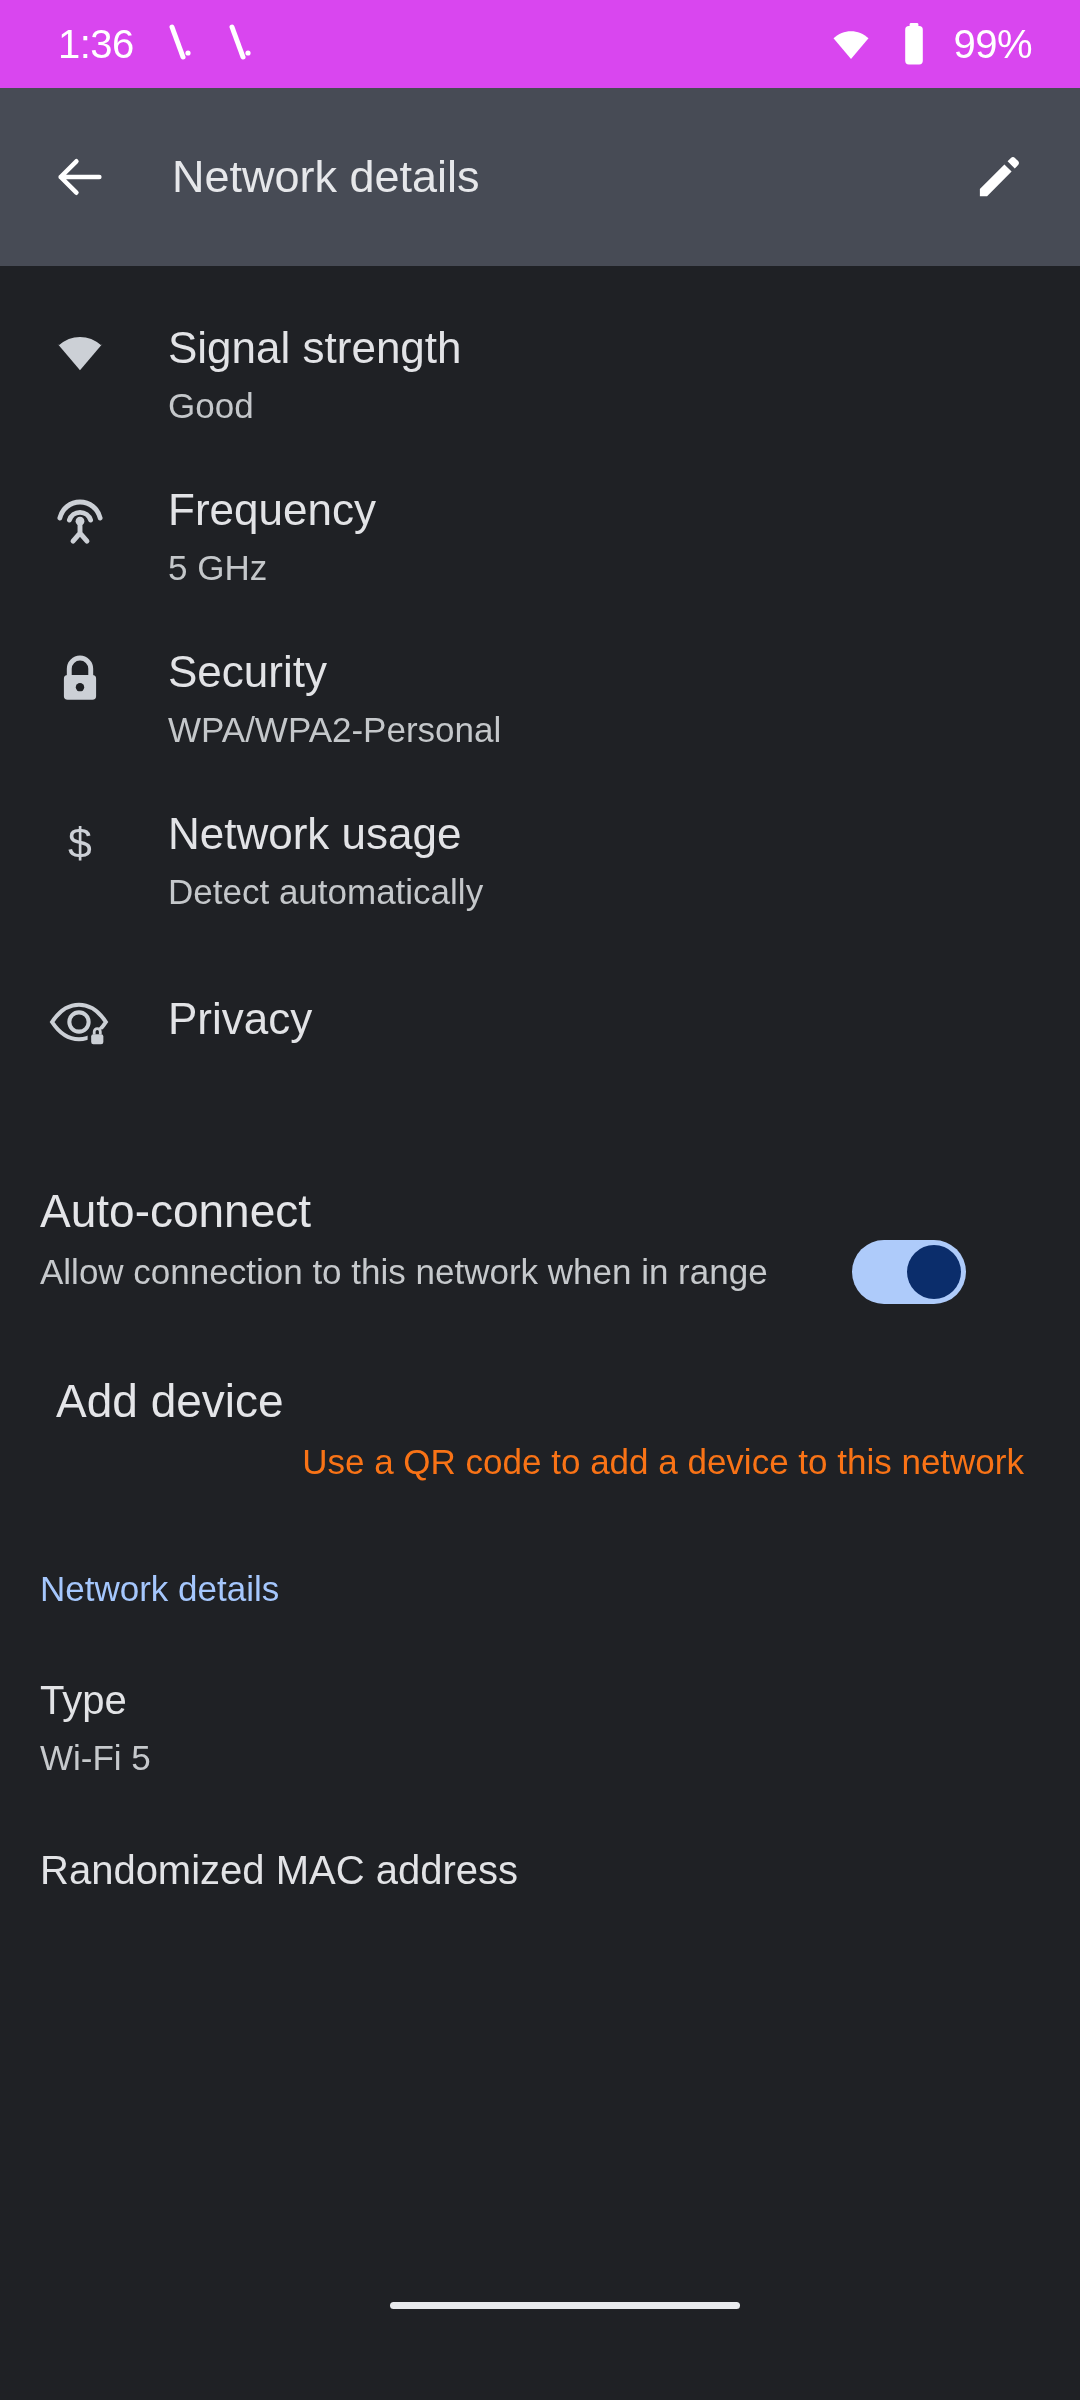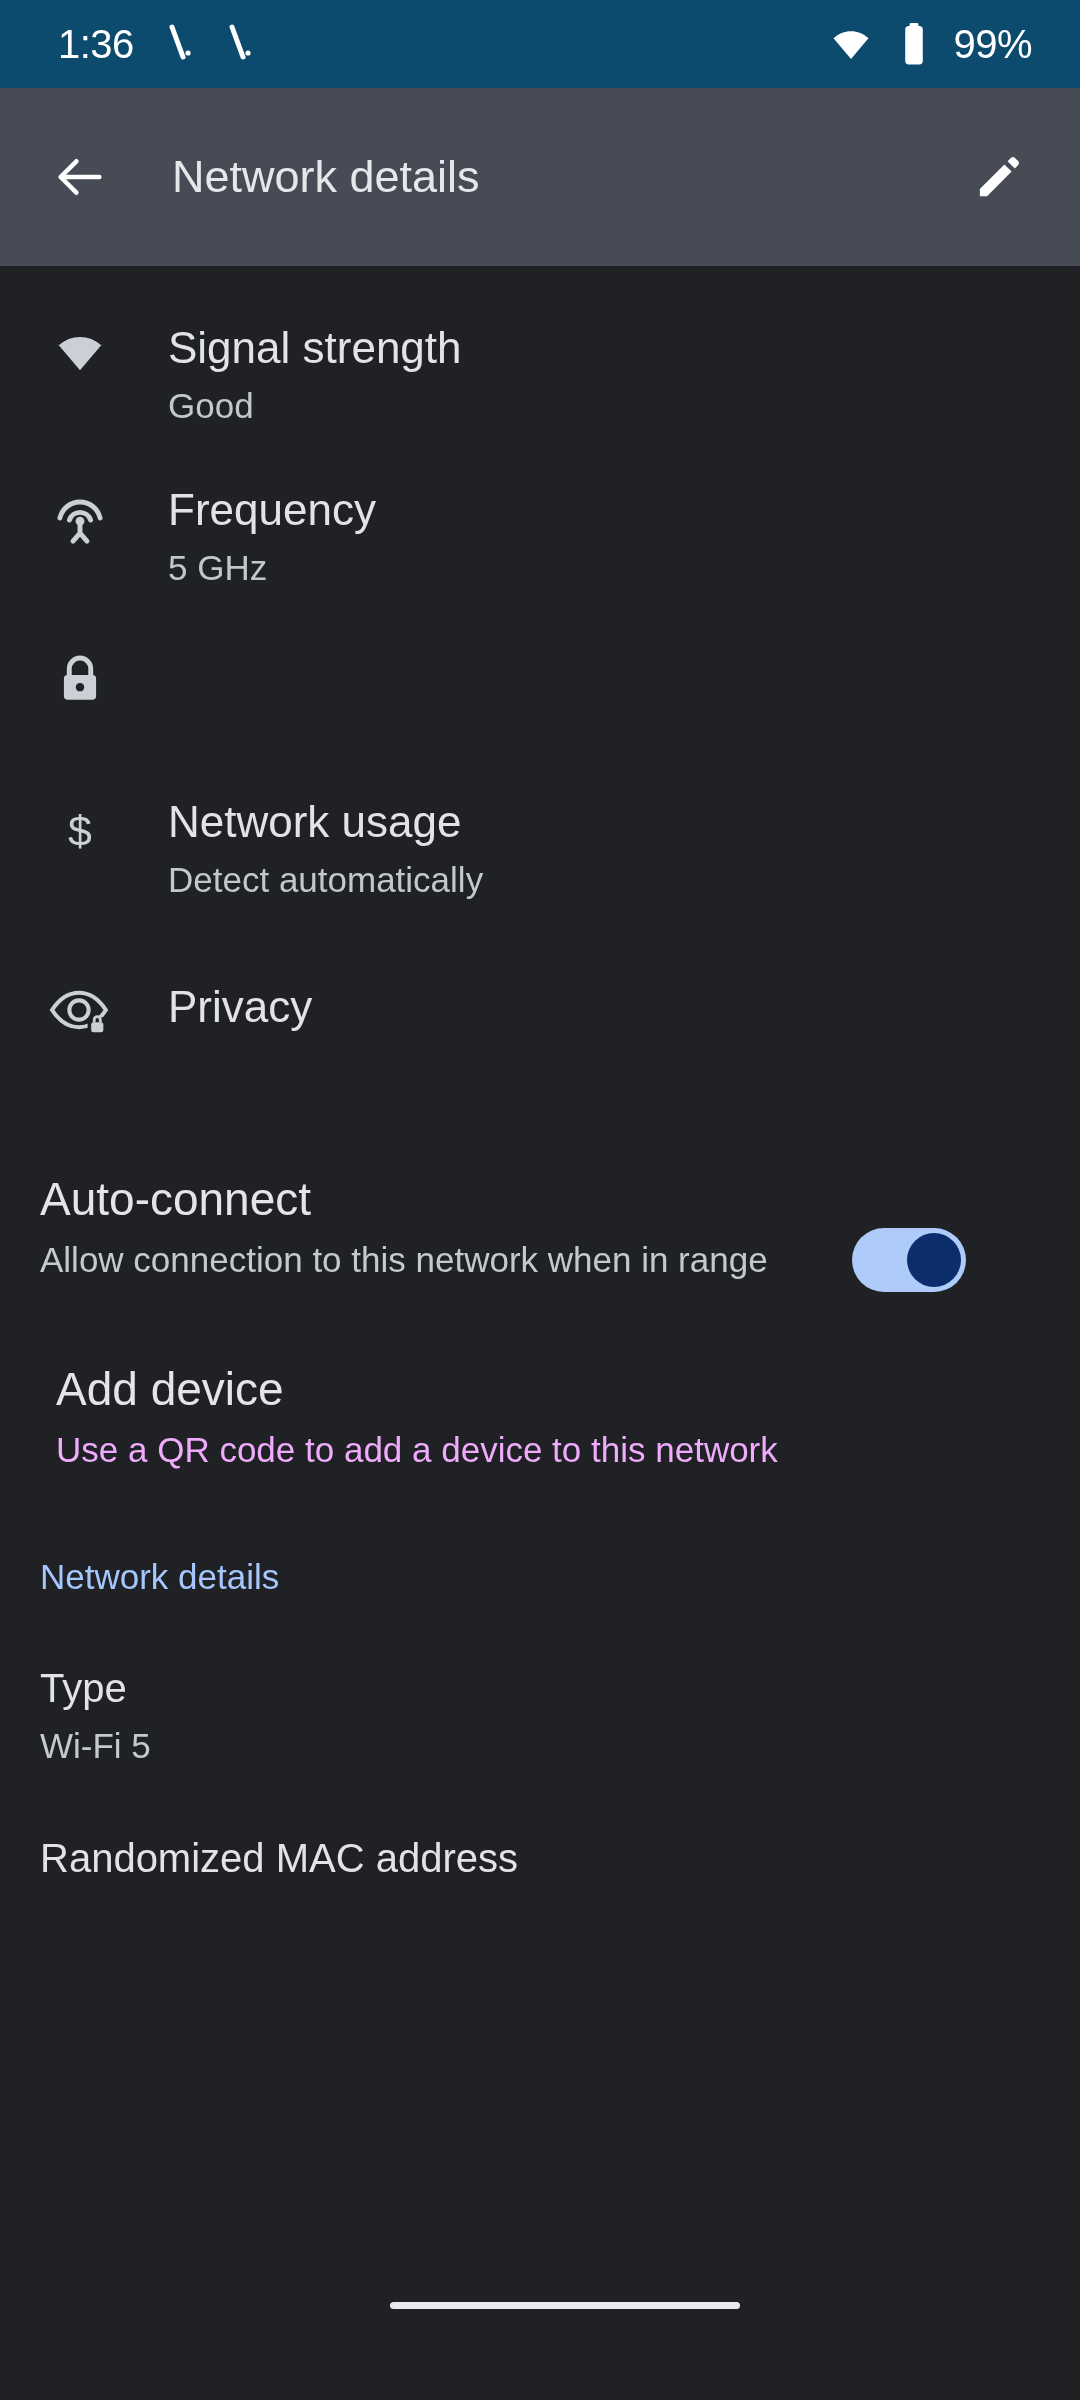--- a/index.html
+++ b/index.html
@@ -8,21 +8,21 @@
     background:#1f2125;
     font-family:"Liberation Sans", sans-serif;
     color:#e3e3e6;
     overflow:hidden;
     position:relative;
   }
 
   
   .statusbar{
     height:88px;
-    background:#0c4a6e;
+    background:#d946ef;
     display:flex;
     align-items:center;
     padding:0 48px 0 58px;
     position:relative;
   }
   .sb-left{ display:flex; align-items:center; gap:26px; }
   .sb-clock{ font-size:40px; font-weight:400; color:#ffffff; letter-spacing:-0.5px; }
   .sb-notifs{ display:flex; align-items:center; gap:26px; margin-left:6px; }
   .sb-right{ margin-left:auto; display:flex; align-items:center; gap:26px; }
   .sb-batt-pct{ font-size:40px; font-weight:500; color:#ffffff; letter-spacing:-0.5px; }
@@ -130,21 +130,21 @@
     height:54px;
     border-radius:50%;
     background:#0b2d6b;
     top:5px;
     right:5px;
   }
 
   
   .adddevice{ padding:0 56px; margin-top:66px; }
   .ad-title{ font-size:46px; color:#e4e5e8; line-height:62px; letter-spacing:0px; }
-  .ad-sub{ font-size:35px; color:#f0abfc; line-height:52px; margin-top:4px; letter-spacing:0px; }
+  .ad-sub{ font-size:35px; color:#f97316; line-height:52px; margin-top:4px; letter-spacing:0px;text-align:right; }
 
   
   .section-header{
     padding:0 40px;
     margin-top:76px;
     font-size:35px;
     color:#a5c7fd;
     line-height:50px;
     letter-spacing:0px;
   }
@@ -251,20 +251,24 @@
   </div>
 
   <div class="row r-sec">
     <span class="row-icon">
       <svg width="56" height="62" viewBox="0 0 24 24">
         <path d="M7.4 10.5 V7.6 a4.6 4.6 0 0 1 9.2 0 V10.5" stroke="#ccd0d6" stroke-width="2.1" fill="none"></path>
         <rect x="5.1" y="10.3" width="13.8" height="10.6" rx="1.6" fill="#ccd0d6"></rect>
         <circle cx="12" cy="15.5" r="1.8" fill="#1f2125"></circle>
       </svg>
     </span>
+    <span class="row-text">
+      <span class="row-title">Security</span>
+      <div class="row-sub">WPA/WPA2-Personal</div>
+    </span>
   </div>
 
   <div class="row r-usage">
     <span class="row-icon">
       <svg width="54" height="64" viewBox="0 0 24 24">
         <text x="12" y="19.2" font-family="Liberation Sans, sans-serif" font-size="19" fill="#ccd0d6" text-anchor="middle">$</text>
       </svg>
     </span>
     <span class="row-text">
       <span class="row-title">Network usage</span>

